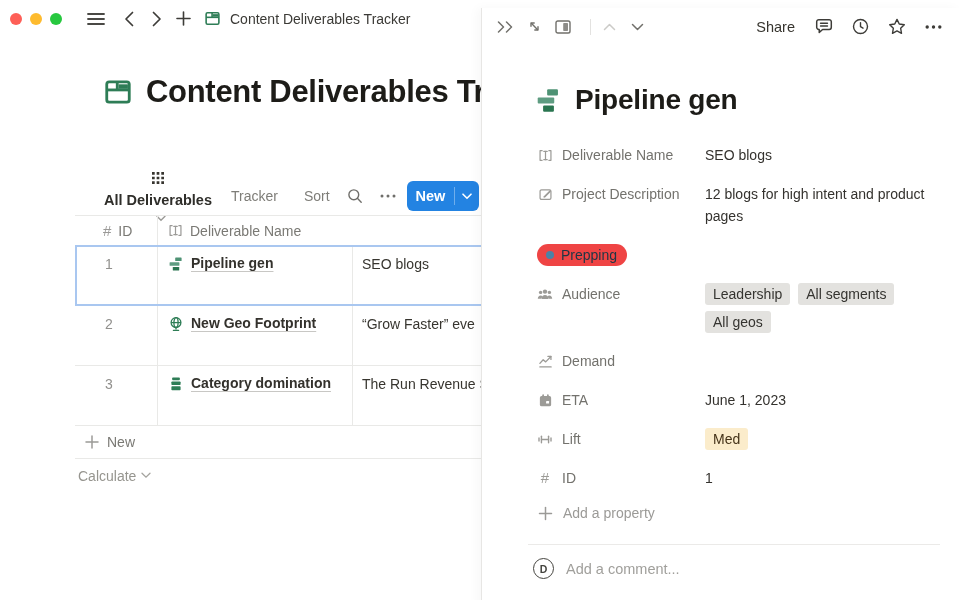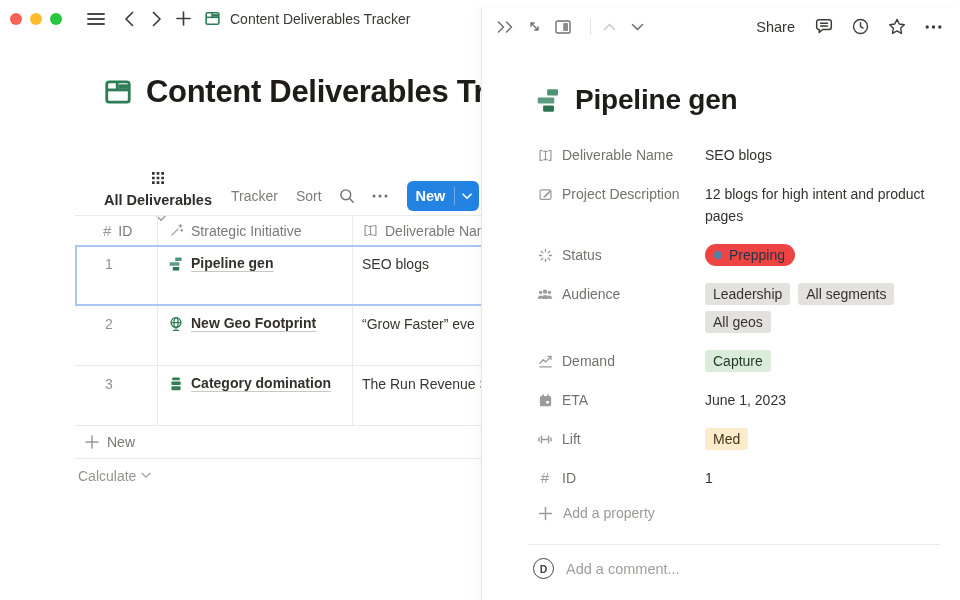--- a/index.html
+++ b/index.html
@@ -156,21 +156,21 @@
           </svg>
       </span>
       <span>All Deliverables</span>
       <span class="view-caret">
         <svg width="10" height="7" viewBox="0 0 10 7">
             <path d="M1 1.2 L5 5.2 L9 1.2" fill="none" stroke="#9b9a97" stroke-width="1.4" stroke-linecap="round"></path>
           </svg>
       </span>
     </span>
     <span class="vb-gray">Tracker</span>
-    <span class="vb-gray" style="margin-left:18px">Sort</span>
+    <span class="vb-gray" style="margin-left:26px">Sort</span>
     <span class="vb-ic">
       <svg width="16" height="16" viewBox="0 0 16 16">
           <circle cx="6.8" cy="6.8" r="4.9" fill="none" stroke="#6f6e6a" stroke-width="1.4"></circle>
           <line x1="10.6" y1="10.6" x2="14.2" y2="14.2" stroke="#6f6e6a" stroke-width="1.4" stroke-linecap="round"></line>
         </svg>
     </span>
     <span class="vb-ic">
       <svg width="16" height="4" viewBox="0 0 16 4">
           <g fill="#6f6e6a">
             <circle cx="2" cy="2" r="1.5"></circle>
@@ -189,34 +189,20 @@
           <path d="M1 1.2 L5 5.2 L9 1.2" fill="none" stroke="#fff" stroke-width="1.6" stroke-linecap="round"></path>
         </svg>
     </span>
   </button>
 
   <div class="table">
     <div class="t-head">
       <div class="c-id">
         <span class="hash">#</span>
         <span>ID</span>
-      </div>
-      <div class="c-si">
-        <span class="picon">
-          <svg width="15" height="15" viewBox="0 0 16 16">
-              <g stroke="#9b9a97" stroke-width="1.3" stroke-linecap="round">
-                <line x1="3" y1="13" x2="9.8" y2="6.2"></line>
-                <line x1="12.2" y1="1.6" x2="12.2" y2="4.6"></line>
-                <line x1="10.7" y1="3.1" x2="13.7" y2="3.1"></line>
-                <line x1="13.6" y1="6.8" x2="13.6" y2="8.8"></line>
-                <line x1="12.6" y1="7.8" x2="14.6" y2="7.8"></line>
-              </g>
-            </svg>
-        </span>
-        <span>Strategic Initiative</span>
       </div>
       <div class="c-dn">
         <span class="picon">
           <svg width="15" height="15" viewBox="0 0 16 16">
               <g fill="none" stroke="#9b9a97" stroke-width="1.3" stroke-linecap="round" stroke-linejoin="round">
                 <path d="M4.4 2.9 H2.2 V13.1 H4.4"></path>
                 <path d="M11.6 2.9 H13.8 V13.1 H11.6"></path>
                 <line x1="6.2" y1="3.6" x2="9.8" y2="3.6"></line>
                 <line x1="8" y1="3.6" x2="8" y2="12.4"></line>
                 <line x1="6.2" y1="12.4" x2="9.8" y2="12.4"></line>
@@ -410,37 +396,20 @@
                 <rect x="2.2" y="3" width="11.6" height="10.2" rx="1.5" fill="none" stroke="#9c9b97" stroke-width="1.3"></rect>
                 <path d="M6.2 9.8 L12.6 3.4 L13.9 4.7 L7.5 11.1 L5.9 11.4 z" fill="#9c9b97" stroke="none"></path>
               </svg>
           </span>
           <span>Project Description</span>
         </div>
         <div class="prop-value">12 blogs for high intent and product pages</div>
       </div>
 
       <div class="prop">
-        <div class="prop-label">
-          <span class="picon">
-            <svg width="15" height="15" viewBox="0 0 16 16">
-                <g stroke="#9c9b97" stroke-width="1.4" stroke-linecap="round">
-                  <line x1="8" y1="1.5" x2="8" y2="4"></line>
-                  <line x1="12.6" y1="3.4" x2="10.8" y2="5.2"></line>
-                  <line x1="14.5" y1="8" x2="12" y2="8"></line>
-                  <line x1="12.6" y1="12.6" x2="10.8" y2="10.8"></line>
-                  <line x1="8" y1="14.5" x2="8" y2="12"></line>
-                  <line x1="3.4" y1="12.6" x2="5.2" y2="10.8"></line>
-                  <line x1="1.5" y1="8" x2="4" y2="8"></line>
-                  <line x1="3.4" y1="3.4" x2="5.2" y2="5.2"></line>
-                </g>
-              </svg>
-          </span>
-          <span>Status</span>
-        </div>
         <div class="prop-value">
           <span class="pills">
             <span class="pill status">
                 <span class="dot"></span>
                 <span>Prepping</span>
               </span>
           </span>
         </div>
       </div>
 
@@ -475,25 +444,20 @@
             <svg width="15" height="15" viewBox="0 0 16 16">
                 <g fill="none" stroke="#9c9b97" stroke-width="1.4" stroke-linecap="round" stroke-linejoin="round">
                   <polyline points="2,10 5.5,6.2 8.2,8.4 13.8,2.6"></polyline>
                   <polyline points="10.6,2.6 13.8,2.6 13.8,5.8"></polyline>
                   <line x1="2" y1="13.8" x2="14" y2="13.8"></line>
                 </g>
               </svg>
           </span>
           <span>Demand</span>
         </div>
-        <div class="prop-value">
-          <span class="pills">
-              <span class="pill green">Capture</span>
-            </span>
-        </div>
       </div>
 
       <div class="prop">
         <div class="prop-label">
           <span class="picon">
             <svg width="15" height="15" viewBox="0 0 16 16">
                 <rect x="2" y="3.2" width="12" height="11" rx="1.8" fill="#9c9b97"></rect>
                 <rect x="4.6" y="1.4" width="1.8" height="3" rx="0.9" fill="#9c9b97"></rect>
                 <rect x="9.6" y="1.4" width="1.8" height="3" rx="0.9" fill="#9c9b97"></rect>
                 <rect x="8.6" y="8.6" width="3.2" height="2.6" rx="0.4" fill="#fff"></rect>

